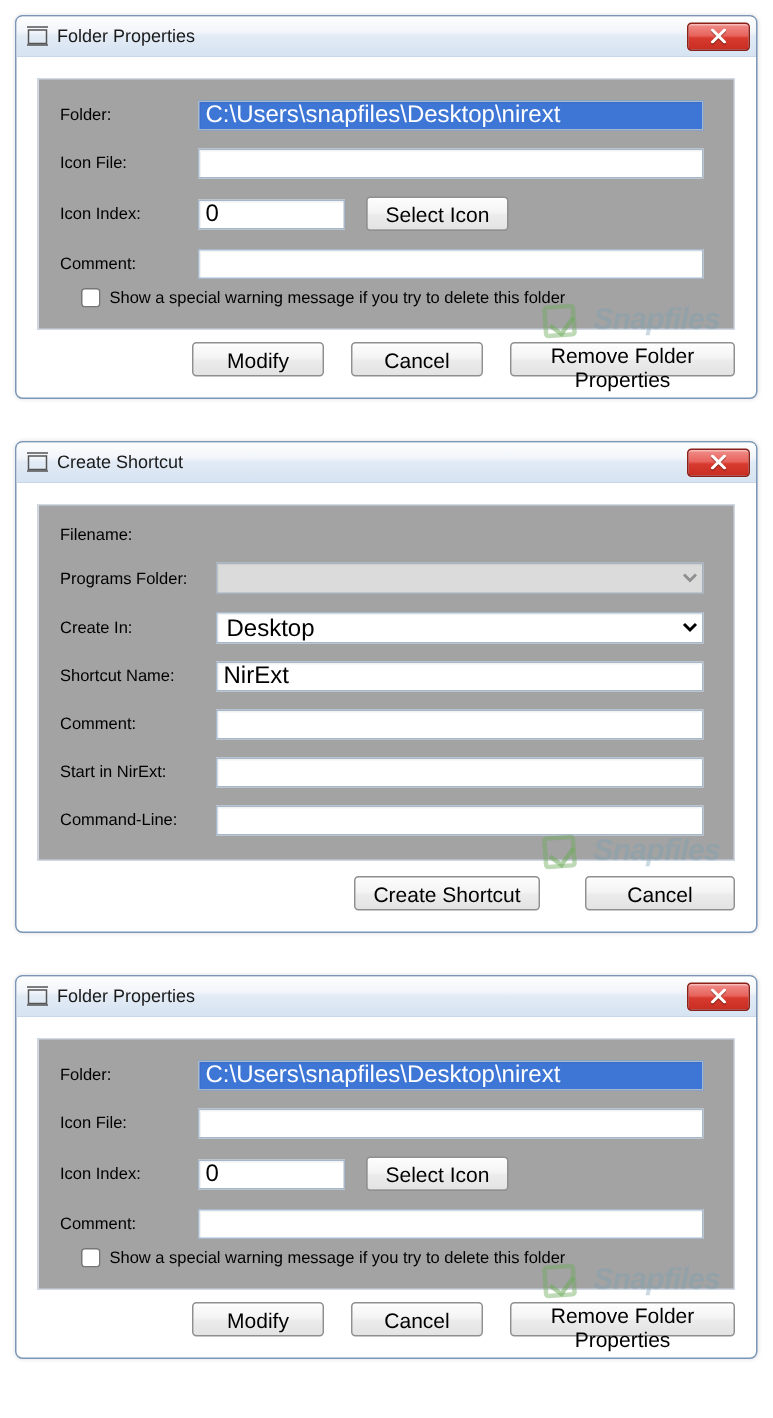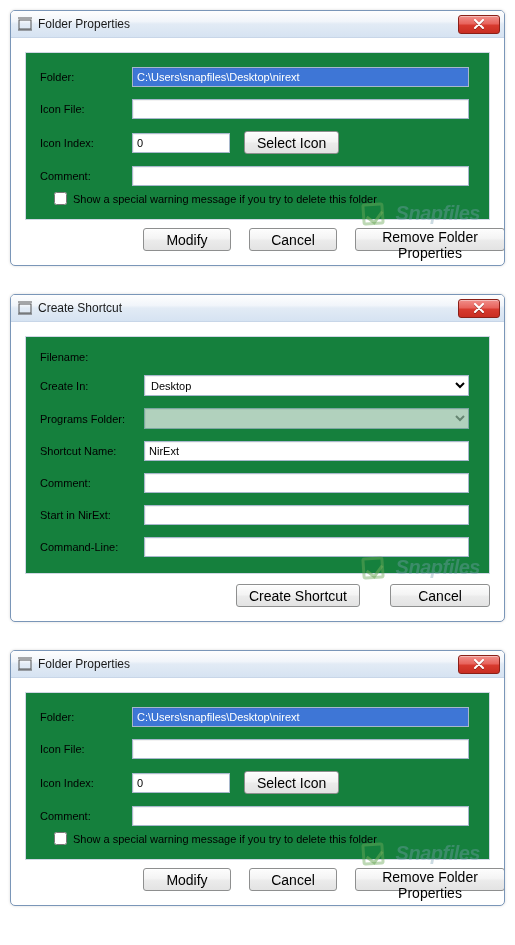--- a/index.html
+++ b/index.html
@@ -52,41 +52,41 @@
     cursor: pointer;
     box-shadow: inset 0 1px 0 rgba(255,255,255,0.4);
   }
   .close-btn svg { filter: drop-shadow(0 1px 0 rgba(0,0,0,0.3)); }
   .body {
     padding: 14px 14px 14px 14px;
   }
   .panel {
     border: 1px solid #d0d7e5;
     padding: 14px 20px 12px 14px;
-    background: #15803d;
+    background: #a3a3a3;
   }
   .row {
     display: flex;
     align-items: center;
     margin-bottom: 12px;
   }
   .lbl {
     width: 92px;
     flex-shrink: 0;
     font-size: 11px;
     color: #000;
   }
   .lbl-w { width: 104px; }
   .field {
     flex: 1;
     height: 20px;
     border: 1px solid #a8b8cc;
     background: #fff;
     font-family: inherit;
-    font-size: 11px;
+    font-size: 16px;
     padding: 2px 4px;
     outline: none;
     box-shadow: inset 1px 1px 0 rgba(0,0,0,0.05);
   }
   .field-sel {
     background: #3e76d6;
     color: #fff;
   }
   .field-short {
     width: 98px;
@@ -107,21 +107,21 @@
     font-family: inherit;
     font-size: 14px;
     background: linear-gradient(to bottom, #fdfdfd 0%, #f4f4f4 45%, #ebebeb 55%, #e3e3e3 100%);
     border: 1px solid #8e8f8f;
     border-radius: 3px;
     cursor: pointer;
     box-shadow: inset 0 1px 0 rgba(255,255,255,0.8);
   }
   .btn-row {
     display: flex;
-    justify-content: flex-start;
+    justify-content: flex-end;
     gap: 18px;
     margin-top: 8px;
     padding-left: 118px;
   }
   .btn-row-right {
     display: flex;
     justify-content: flex-end;
     gap: 30px;
     margin-top: 10px;
   }
@@ -241,29 +241,29 @@
           <path d="M2 1 L10 9 M10 1 L2 9" stroke="#fff" stroke-width="2" stroke-linecap="round"></path>
         </svg>
     </div>
   </div>
   <div class="body rel">
     <div class="panel">
       <div class="row">
         <span class="lbl lbl-w">Filename:</span>
       </div>
       <div class="row">
+        <span class="lbl lbl-w">Programs Folder:</span>
+        <select class="field" disabled="">
+          <option></option>
+        </select>
+      </div>
+      <div class="row">
         <span class="lbl lbl-w">Create In:</span>
         <select class="field">
           <option>Desktop</option>
-        </select>
-      </div>
-      <div class="row">
-        <span class="lbl lbl-w">Programs Folder:</span>
-        <select class="field" disabled="">
-          <option></option>
         </select>
       </div>
       <div class="row">
         <span class="lbl lbl-w">Shortcut Name:</span>
         <input class="field" value="NirExt" style="">
       </div>
       <div class="row">
         <span class="lbl lbl-w">Comment:</span>
         <input class="field" value="" style="">
       </div>

